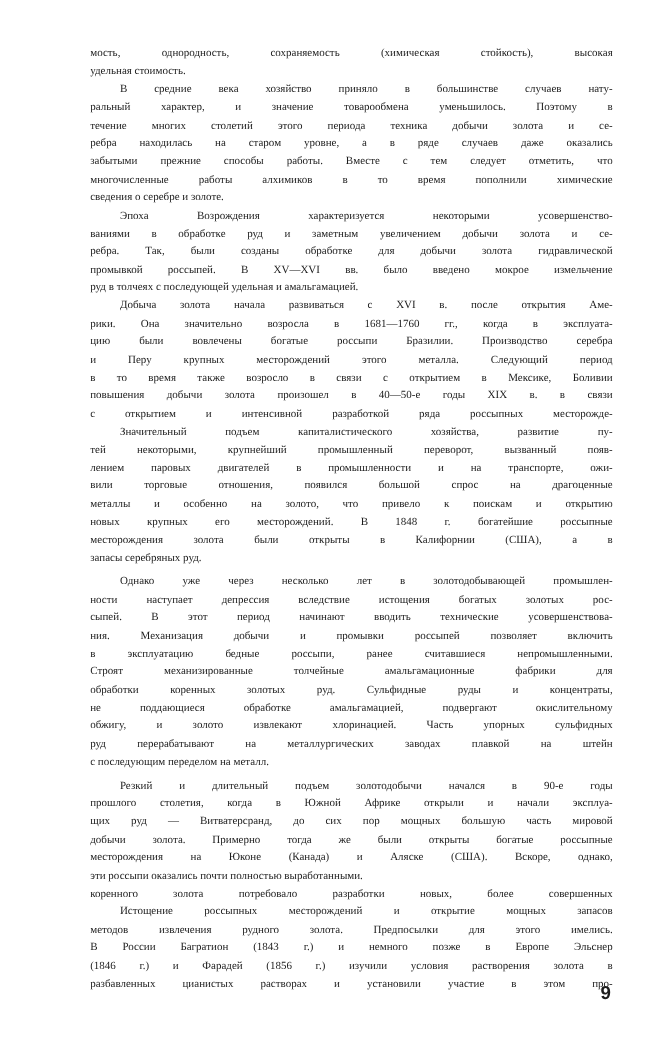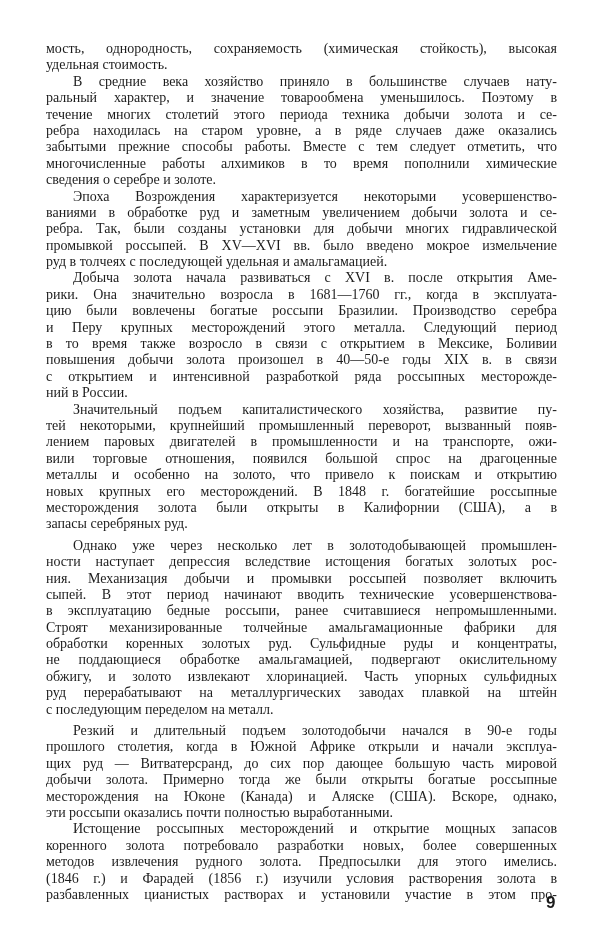--- a/index.html
+++ b/index.html
@@ -2,23 +2,24 @@
 <html><head>
 <meta charset="utf-8">
 <style>
   html, body { margin: 0; padding: 0; }
   body {
     width: 600px; height: 947px; background: #ffffff; position: relative; overflow: hidden;
     font-family: "Liberation Serif", "DejaVu Serif", serif; color: #1c1c1c;
   }
   .page { position: absolute; left: 46px; top: 41px; width: 511px; }
   .line {
-    height: 16.4px; line-height: 16.4px; font-size: 14px;
+    height: 16.4px; line-height: 16.4px; font-size: 10px;
     white-space: nowrap; text-align: justify; text-align-last: justify;
     overflow: hidden;
+    margin-left: 36px;
   }
   .line.last { text-align-last: left; }
   .line.indent { padding-left: 27px; }
   .gap { height: 5px; }
   .pagenum {
     position: absolute; left: 546px; top: 893px;
     font-family: "Liberation Sans", "DejaVu Sans", sans-serif; font-weight: bold; font-size: 17px;
   }
 </style>
 </head>
@@ -37,75 +38,75 @@
     <div class="line">течение многих столетий этого периода техника добычи золота и се-</div>
     <div class="line">ребра находилась на старом уровне, а в ряде случаев даже оказались</div>
     <div class="line">забытыми прежние способы работы. Вместе с тем следует отметить, что</div>
     <div class="line">многочисленные работы алхимиков в то время пополнили химические</div>
     <div class="line last">сведения о серебре и золоте.</div>
   </div>
 
   <div>
     <div class="line indent">Эпоха Возрождения характеризуется некоторыми усовершенство-</div>
     <div class="line">ваниями в обработке руд и заметным увеличением добычи золота и се-</div>
-    <div class="line">ребра. Так, были созданы установки для добычи многих гидравлической</div>
+    <div class="line">ребра. Так, были созданы обработке для добычи золота гидравлической</div>
     <div class="line">промывкой россыпей. В XV—XVI вв. было введено мокрое измельчение</div>
     <div class="line last">руд в толчеях с последующей удельная и амальгамацией.</div>
   </div>
 
   <div>
     <div class="line indent">Добыча золота начала развиваться с XVI в. после открытия Аме-</div>
     <div class="line">рики. Она значительно возросла в 1681—1760 гг., когда в эксплуата-</div>
     <div class="line">цию были вовлечены богатые россыпи Бразилии. Производство серебра</div>
     <div class="line">и Перу крупных месторождений этого металла. Следующий период</div>
     <div class="line">в то время также возросло в связи с открытием в Мексике, Боливии</div>
     <div class="line">повышения добычи золота произошел в 40—50-е годы XIX в. в связи</div>
     <div class="line">с открытием и интенсивной разработкой ряда россыпных месторожде-</div>
-    <div class="line last">ний в России.</div>
   </div>
 
   <div>
     <div class="line indent">Значительный подъем капиталистического хозяйства, развитие пу-</div>
     <div class="line">тей некоторыми, крупнейший промышленный переворот, вызванный появ-</div>
     <div class="line">лением паровых двигателей в промышленности и на транспорте, ожи-</div>
     <div class="line">вили торговые отношения, появился большой спрос на драгоценные</div>
     <div class="line">металлы и особенно на золото, что привело к поискам и открытию</div>
     <div class="line">новых крупных его месторождений. В 1848 г. богатейшие россыпные</div>
     <div class="line">месторождения золота были открыты в Калифорнии (США), а в</div>
     <div class="line last">запасы серебряных руд.</div>
   </div>
   <div class="gap"></div>
 
   <div>
     <div class="line indent">Однако уже через несколько лет в золотодобывающей промышлен-</div>
     <div class="line">ности наступает депрессия вследствие истощения богатых золотых рос-</div>
+    <div class="line">сыпей. В этот период начинают вводить технические усовершенствова-</div>
     <div class="line">ния. Механизация добычи и промывки россыпей позволяет включить</div>
-    <div class="line">сыпей. В этот период начинают вводить технические усовершенствова-</div>
     <div class="line">в эксплуатацию бедные россыпи, ранее считавшиеся непромышленными.</div>
     <div class="line">Строят механизированные толчейные амальгамационные фабрики для</div>
     <div class="line">обработки коренных золотых руд. Сульфидные руды и концентраты,</div>
     <div class="line">не поддающиеся обработке амальгамацией, подвергают окислительному</div>
     <div class="line">обжигу, и золото извлекают хлоринацией. Часть упорных сульфидных</div>
     <div class="line">руд перерабатывают на металлургических заводах плавкой на штейн</div>
     <div class="line last">с последующим переделом на металл.</div>
   </div>
   <div class="gap"></div>
 
   <div>
     <div class="line indent">Резкий и длительный подъем золотодобычи начался в 90-е годы</div>
     <div class="line">прошлого столетия, когда в Южной Африке открыли и начали эксплуа-</div>
-    <div class="line">щих руд — Витватерсранд, до сих пор дающее большую часть мировой</div>
+    <div class="line">щих руд — Витватерсранд, до сих пор мощных большую часть мировой</div>
     <div class="line">добычи золота. Примерно тогда же были открыты богатые россыпные</div>
     <div class="line">месторождения на Юконе (Канада) и Аляске (США). Вскоре, однако,</div>
     <div class="line last">эти россыпи оказались почти полностью выработанными.</div>
   </div>
 
   <div>
+    <div class="line">коренного золота потребовало разработки новых, более совершенных</div>
     <div class="line indent">Истощение россыпных месторождений и открытие мощных запасов</div>
-    <div class="line">коренного золота потребовало разработки новых, более совершенных</div>
     <div class="line">методов извлечения рудного золота. Предпосылки для этого имелись.</div>
+    <div class="line">В России Багратион (1843 г.) и немного позже в Европе Эльснер</div>
     <div class="line">(1846 г.) и Фарадей (1856 г.) изучили условия растворения золота в</div>
     <div class="line">разбавленных цианистых растворах и установили участие в этом про-</div>
 
   </div>
 </div>
 
 <div class="pagenum">9</div>
 
 </body></html>

